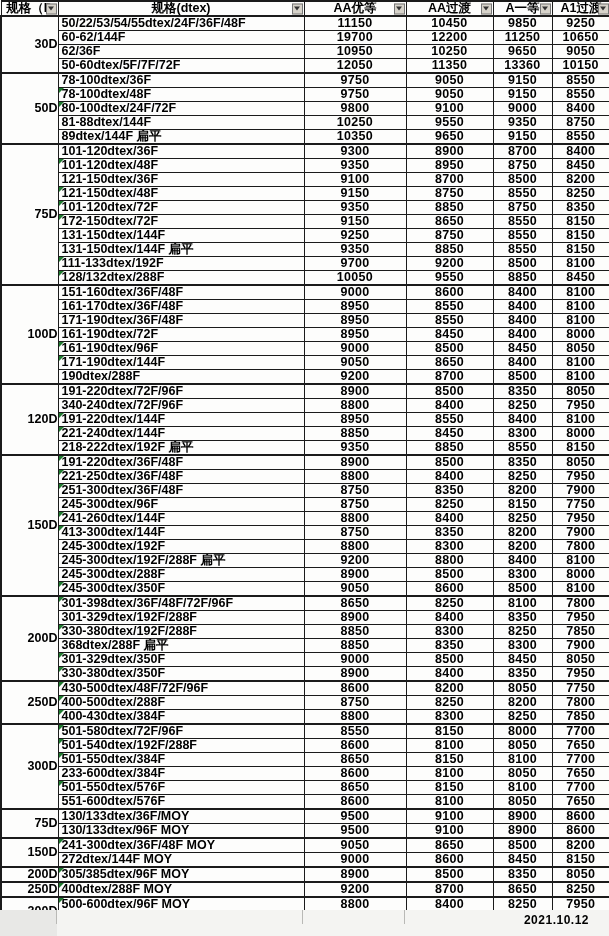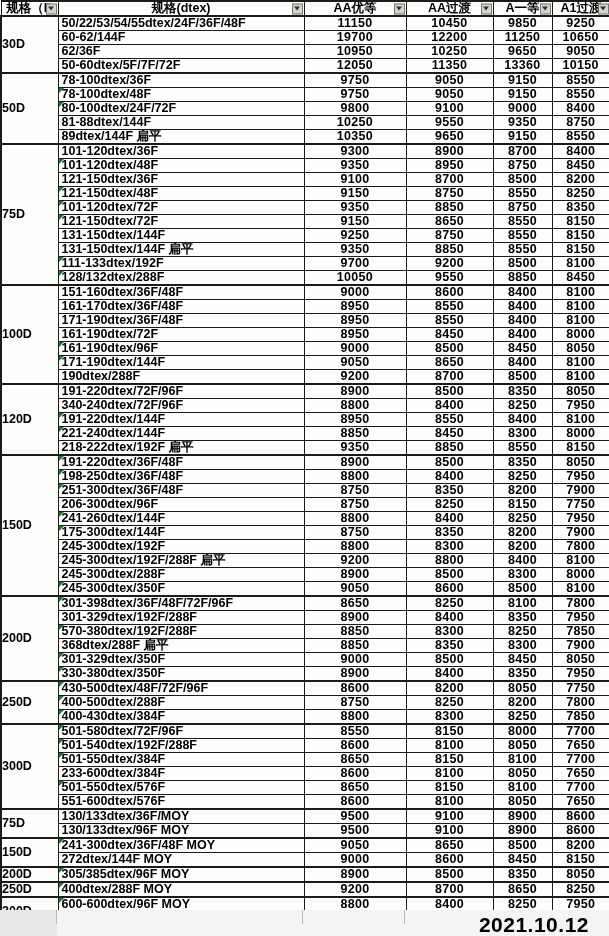--- a/index.html
+++ b/index.html
@@ -17,21 +17,21 @@
     white-space:nowrap;box-sizing:border-box;line-height:13px;
     background:#fdfdfc;
   }
   #grid thead th{
     font-size:12.5px;text-align:center;position:relative;
     border-top-width:2px;border-bottom-width:2px;
   }
   #grid col.c0{width:57px;}  #grid col.c1{width:246px;}
   #grid col.c2{width:102px;} #grid col.c3{width:87px;}
   #grid col.c4{width:59px;}  #grid col.c5{width:58px;}
-  #grid td.denier{text-align:left;font-size:12.5px;border-left-width:2px;}
+  #grid td.denier{text-align:right;font-size:12.5px;border-left-width:2px;}
   #grid td.spec{text-align:left;padding-left:3px;font-size:12.5px;position:relative;}
   #grid td.num{text-align:center;font-size:12.5px;letter-spacing:.3px;}
   #grid td.num.last{border-right-width:2px;}
   #grid tr.group-start td{border-top-width:2px;}
   .filter-btn{
     position:absolute;right:1px;top:50%;transform:translateY(-50%);
     width:11px;height:11px;background:#d7d3ca;border:1px solid #777;
     box-sizing:border-box;display:flex;align-items:center;justify-content:center;
   }
   .filter-arrow{
@@ -41,21 +41,21 @@
   .flag{
     position:absolute;left:0;top:0;width:0;height:0;
     border-top:5px solid #1e7a2e;border-right:5px solid transparent;
   }
   #footer{
     position:absolute;left:0;top:910px;width:609px;height:26px;background:#f4f4f2;
   }
   #footer .gray-patch{position:absolute;left:0;top:0;width:57px;height:26px;background:#e8e8e6;}
   #footer .vline{position:absolute;top:0;width:1px;height:14px;background:#b9b9b6;}
   #date{
-    position:absolute;right:20px;top:913px;font-size:21px;letter-spacing:.5px;
+    position:absolute;right:20px;top:913px;font-size:12px;letter-spacing:.5px;
   }
 </style>
 </head>
 <body>
 
 <table id="grid">
   <colgroup>
     <col class="c0">
       <col class="c1">
       <col class="c2">
@@ -181,21 +181,21 @@
         <td class="num last">8250</td>
       </tr>
       <tr>
         <td class="spec"><i class="flag"></i><span>101-120dtex/72F</span></td>
         <td class="num">9350</td>
         <td class="num">8850</td>
         <td class="num">8750</td>
         <td class="num last">8350</td>
       </tr>
       <tr>
-        <td class="spec"><i class="flag"></i><span>121-150dtex/72F</span></td>
+        <td class="spec"><i class="flag"></i><span>172-150dtex/72F</span></td>
         <td class="num">9150</td>
         <td class="num">8650</td>
         <td class="num">8550</td>
         <td class="num last">8150</td>
       </tr>
       <tr>
         <td class="spec"><span>131-150dtex/144F</span></td>
         <td class="num">9250</td>
         <td class="num">8750</td>
         <td class="num">8550</td>
@@ -310,49 +310,49 @@
       </tr>
       <tr class="group-start">
         <td class="denier" rowspan="10">150D</td>
         <td class="spec"><i class="flag"></i><span>191-220dtex/36F/48F</span></td>
         <td class="num">8900</td>
         <td class="num">8500</td>
         <td class="num">8350</td>
         <td class="num last">8050</td>
       </tr>
       <tr>
-        <td class="spec"><i class="flag"></i><span>198-250dtex/36F/48F</span></td>
+        <td class="spec"><i class="flag"></i><span>221-250dtex/36F/48F</span></td>
         <td class="num">8800</td>
         <td class="num">8400</td>
         <td class="num">8250</td>
         <td class="num last">7950</td>
       </tr>
       <tr>
         <td class="spec"><i class="flag"></i><span>251-300dtex/36F/48F</span></td>
         <td class="num">8750</td>
         <td class="num">8350</td>
         <td class="num">8200</td>
         <td class="num last">7900</td>
       </tr>
       <tr>
-        <td class="spec"><span>206-300dtex/96F</span></td>
+        <td class="spec"><span>245-300dtex/96F</span></td>
         <td class="num">8750</td>
         <td class="num">8250</td>
         <td class="num">8150</td>
         <td class="num last">7750</td>
       </tr>
       <tr>
         <td class="spec"><i class="flag"></i><span>241-260dtex/144F</span></td>
         <td class="num">8800</td>
         <td class="num">8400</td>
         <td class="num">8250</td>
         <td class="num last">7950</td>
       </tr>
       <tr>
-        <td class="spec"><i class="flag"></i><span>175-300dtex/144F</span></td>
+        <td class="spec"><i class="flag"></i><span>413-300dtex/144F</span></td>
         <td class="num">8750</td>
         <td class="num">8350</td>
         <td class="num">8200</td>
         <td class="num last">7900</td>
       </tr>
       <tr>
         <td class="spec"><span>245-300dtex/192F</span></td>
         <td class="num">8800</td>
         <td class="num">8300</td>
         <td class="num">8200</td>
@@ -388,21 +388,21 @@
         <td class="num last">7800</td>
       </tr>
       <tr>
         <td class="spec"><span>301-329dtex/192F/288F</span></td>
         <td class="num">8900</td>
         <td class="num">8400</td>
         <td class="num">8350</td>
         <td class="num last">7950</td>
       </tr>
       <tr>
-        <td class="spec"><i class="flag"></i><span>570-380dtex/192F/288F</span></td>
+        <td class="spec"><i class="flag"></i><span>330-380dtex/192F/288F</span></td>
         <td class="num">8850</td>
         <td class="num">8300</td>
         <td class="num">8250</td>
         <td class="num last">7850</td>
       </tr>
       <tr>
         <td class="spec"><span>368dtex/288F  扁平</span></td>
         <td class="num">8850</td>
         <td class="num">8350</td>
         <td class="num">8300</td>
@@ -528,21 +528,21 @@
       <tr class="group-start">
         <td class="denier" rowspan="1">250D</td>
         <td class="spec"><i class="flag"></i><span>400dtex/288F MOY</span></td>
         <td class="num">9200</td>
         <td class="num">8700</td>
         <td class="num">8650</td>
         <td class="num last">8250</td>
       </tr>
       <tr class="group-start">
         <td class="denier" rowspan="2">300D</td>
-        <td class="spec"><i class="flag"></i><span>600-600dtex/96F MOY</span></td>
+        <td class="spec"><i class="flag"></i><span>500-600dtex/96F MOY</span></td>
         <td class="num">8800</td>
         <td class="num">8400</td>
         <td class="num">8250</td>
         <td class="num last">7950</td>
       </tr>
       <tr>
         <td class="spec"><i class="flag"></i><span>530dtex/288F MOY</span></td>
         <td class="num">8950</td>
         <td class="num">8450</td>
         <td class="num">8400</td>

